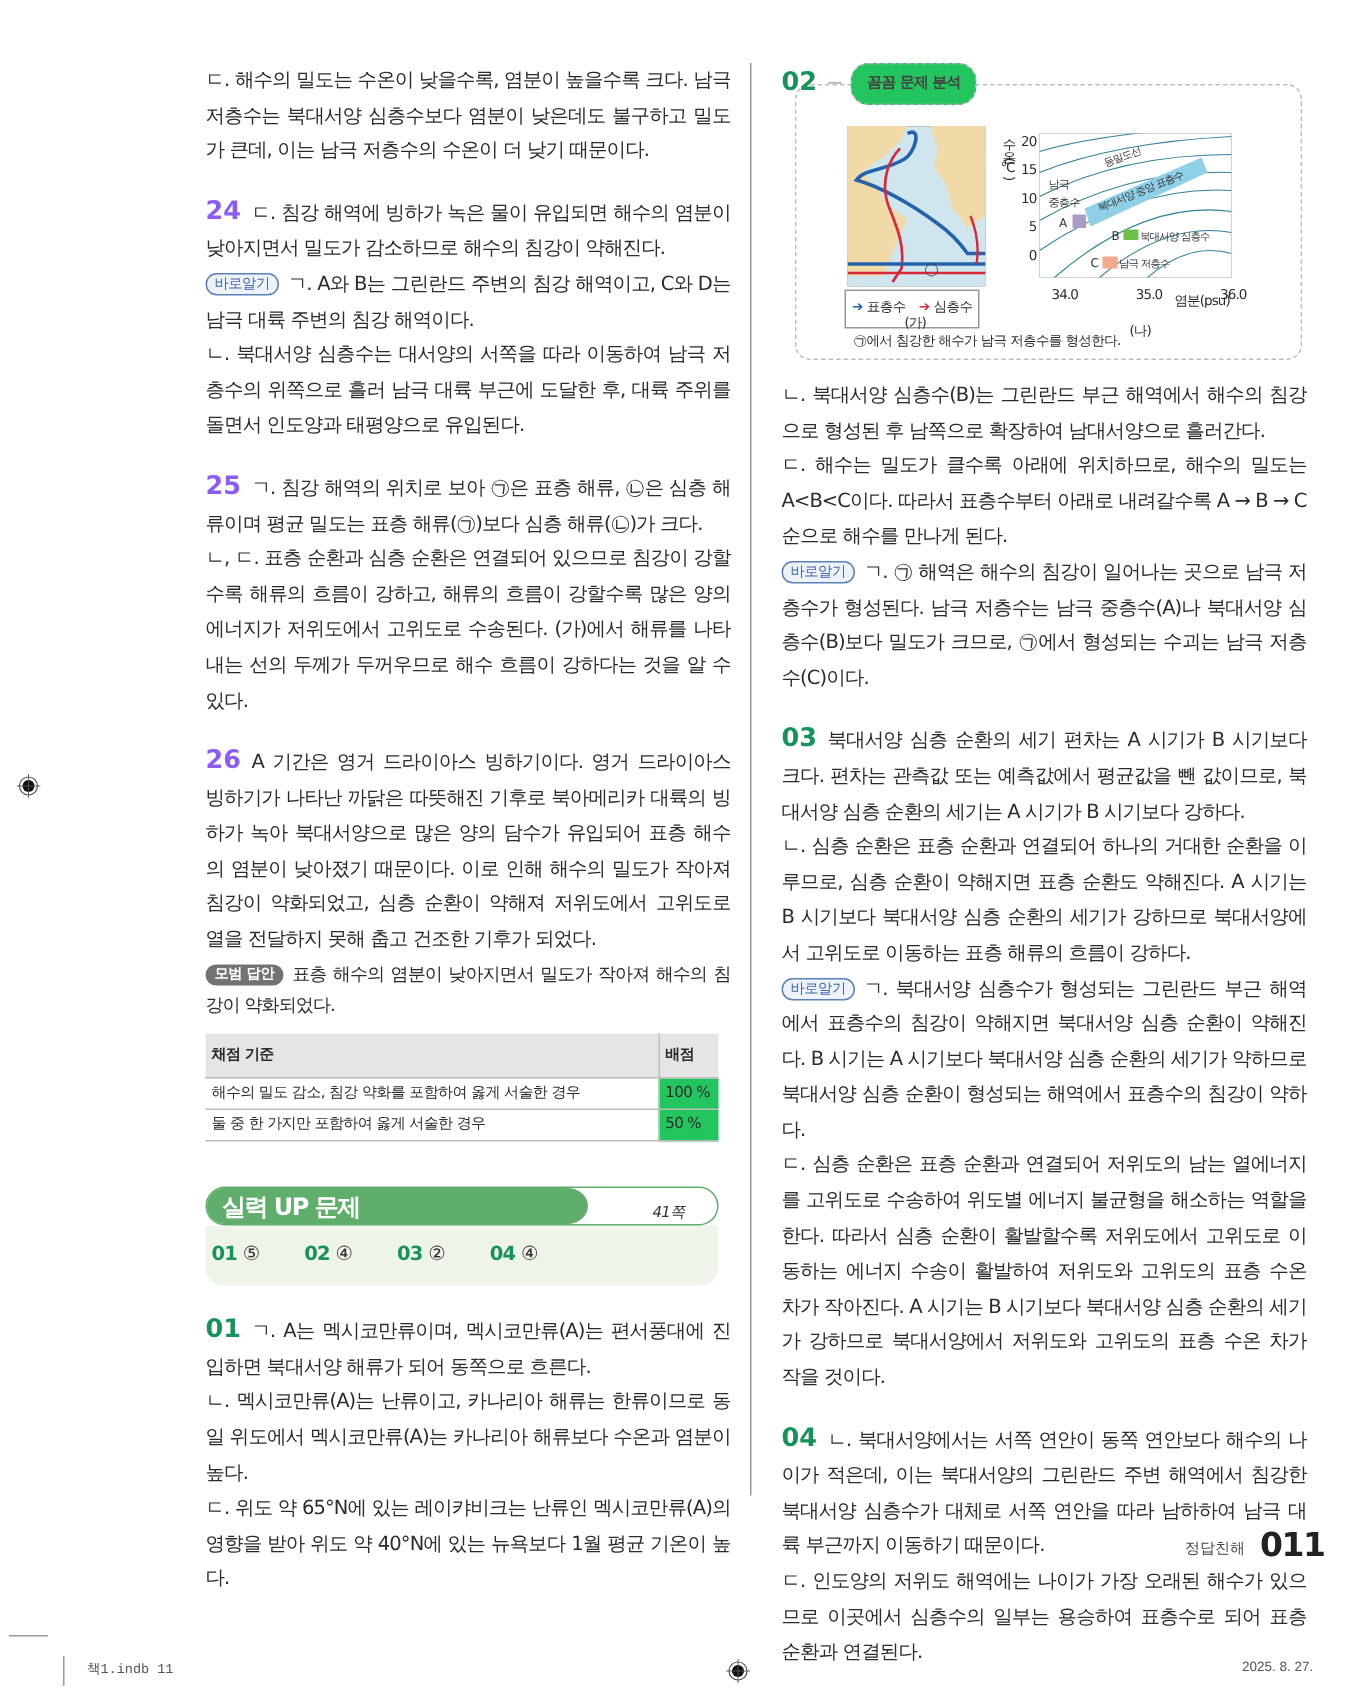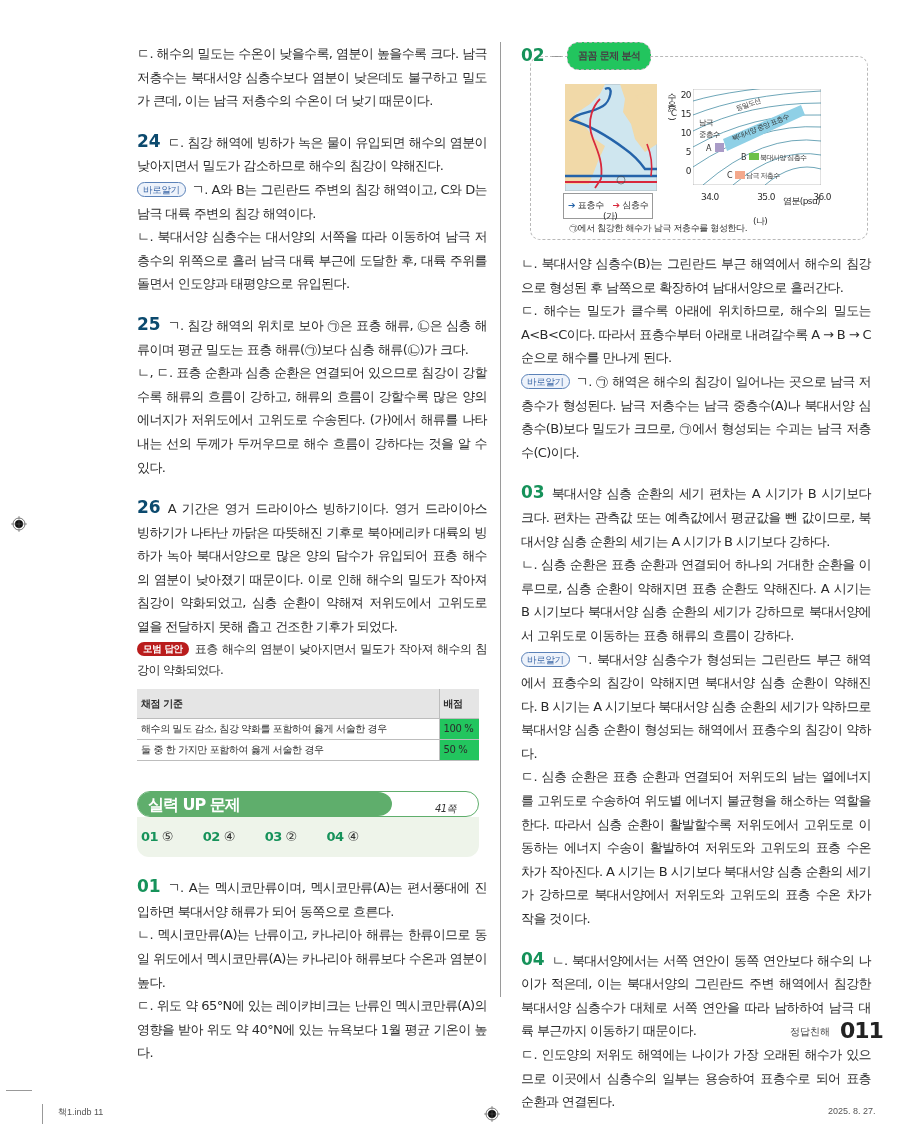--- a/index.html
+++ b/index.html
@@ -5,24 +5,24 @@
   * { margin:0; padding:0; box-sizing:border-box; }
   html, body { width:900px; height:1135px; background:#ffffff; overflow:hidden; }
   body { position:relative; font-family:"DejaVu Sans", "Liberation Sans", sans-serif; color:#2b2b2b; }
   .col { position:absolute; top:42px; width:350px; font-size:13px; line-height:23.6px; letter-spacing:-0.6px; }
   .col-left { left:137px; }
   .col-right { left:521px; }
   .divider { position:absolute; left:500px; top:42px; width:1px; height:955px; background:#9a9a9a; }
   p { margin:0; text-align:justify; }
   .gap { height:17px; }
   .qnum { font-family:"DejaVu Sans", sans-serif; font-weight:bold; font-size:17px; margin-right:7px; letter-spacing:0; }
-  .qnum.red { color:#0c4a6e; }
+  .qnum.red { color:#8b5cf6; }
   .qnum.green { color:#16925a; }
   .tag { display:inline-block; font-size:9.5px; line-height:13px; padding:0 5px; border:1px solid #5b82b8; color:#3f6aa8; border-radius:8px; background:#eef3fb; margin-right:6px; vertical-align:1px; letter-spacing:-0.3px; }
-  .tag-model { display:inline-block; font-size:9.5px; line-height:14px; padding:0 6px; background:#b91c1c; color:#fff; border-radius:8px; margin-right:6px; vertical-align:1px; font-weight:bold; letter-spacing:-0.3px; }
+  .tag-model { display:inline-block; font-size:9.5px; line-height:14px; padding:0 6px; background:#737373; color:#fff; border-radius:8px; margin-right:6px; vertical-align:1px; font-weight:bold; letter-spacing:-0.3px; }
   .model-text { font-size:12px; line-height:21px; }
   table.score { width:342px; border-collapse:collapse; font-size:10px; margin-top:8px; letter-spacing:-0.4px; }
   table.score th { background:#e5e5e5; text-align:left; padding:3px 4px; font-weight:bold; border-bottom:1px solid #bdbdbd; }
   table.score td { padding:3px 4px; border-bottom:1px solid #bdbdbd; line-height:14px; }
   table.score td.pct, table.score th.pct { width:40px; border-left:1px solid #bdbdbd; }
   table.score td.pct { background:#22c55e; }
   table.score tr:first-child th { border-top:0; }
   .up-banner { position:relative; margin-top:30px; width:342px; height:26px; border:1.5px solid #5fae6c; border-radius:13px; background:#fff; }
   .up-banner .green-part { position:absolute; left:0; top:0; width:240px; height:100%; background:#5fae6c; border-radius:12px 0 0 12px; }
   .up-banner .green-part::after { content:""; position:absolute; right:-14px; top:0; width:28px; height:100%; background:#5fae6c; border-radius:0 60% 60% 0; }
@@ -208,14 +208,14 @@
   <div class="gap"></div>
 
   <div>
     <p><span class="qnum green">04</span><span>ㄴ. 북대서양에서는 서쪽 연안이 동쪽 연안보다 해수의 나이가 적은데, 이는 북대서양의 그린란드 주변 해역에서 침강한 북대서양 심층수가 대체로 서쪽 연안을 따라 남하하여 남극 대륙 부근까지 이동하기 때문이다.</span></p>
     <p>ㄷ. 인도양의 저위도 해역에는 나이가 가장 오래된 해수가 있으므로 이곳에서 심층수의 일부는 용승하여 표층수로 되어 표층 순환과 연결된다.</p>
   </div>
 </div>
 
 <div class="footer-sec">정답친해</div>
 <div class="footer-num">011</div>
-<div class="print-meta" style="left:58px;">책1.indb   11</div>
+<div class="print-meta" style="left:58px;font-family:Liberation Mono, monospace;">책1.indb   11</div>
 <div class="print-meta" style="left:828px;">2025. 8. 27.</div>
 
 </body></html>

